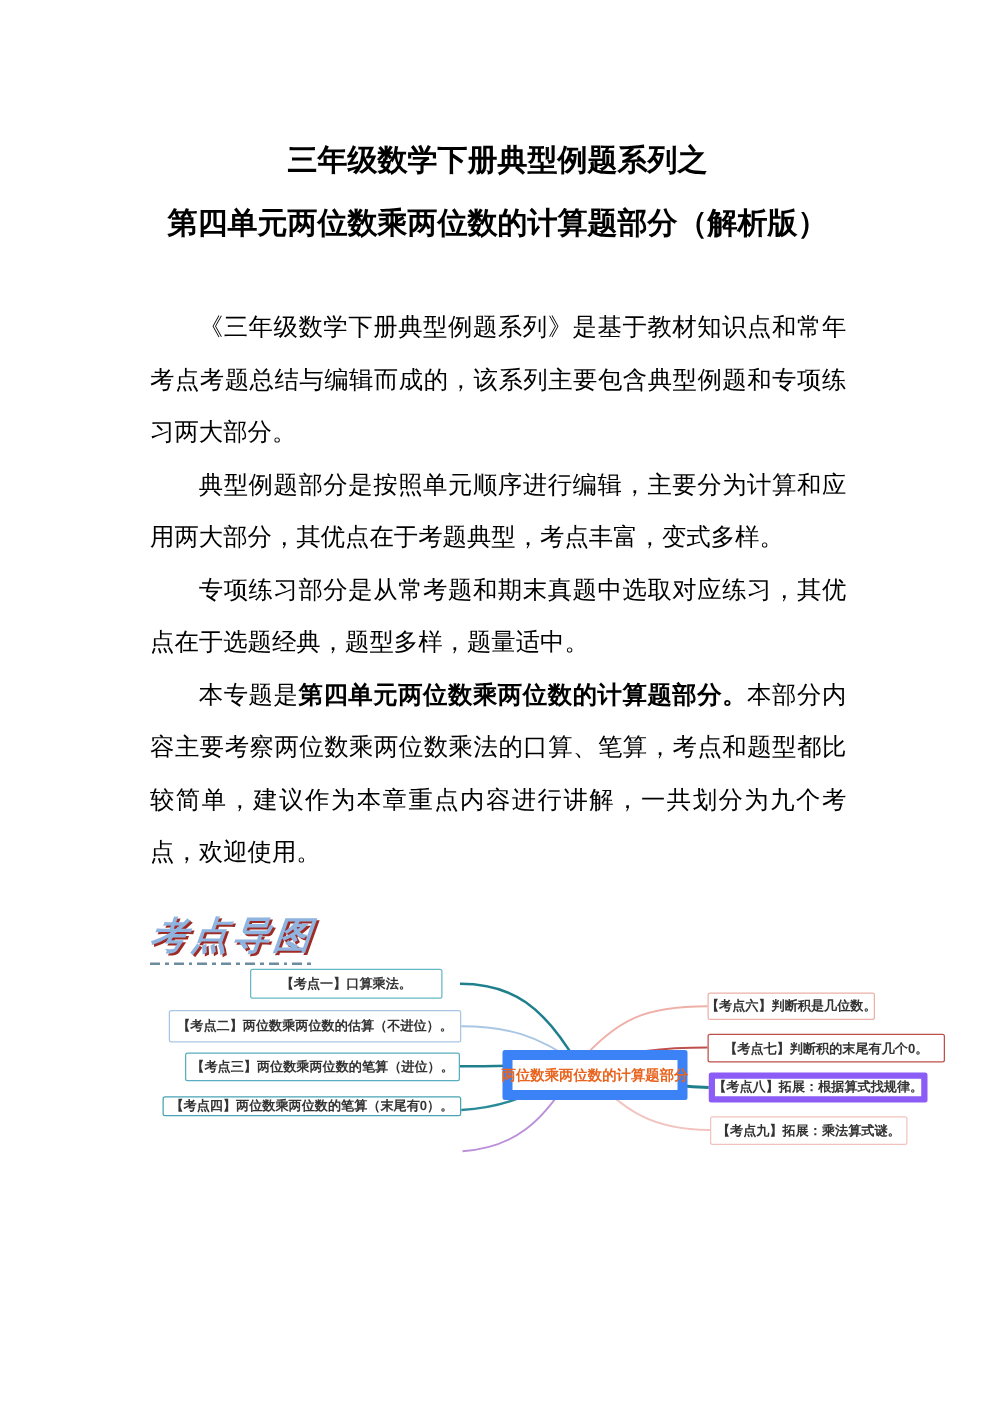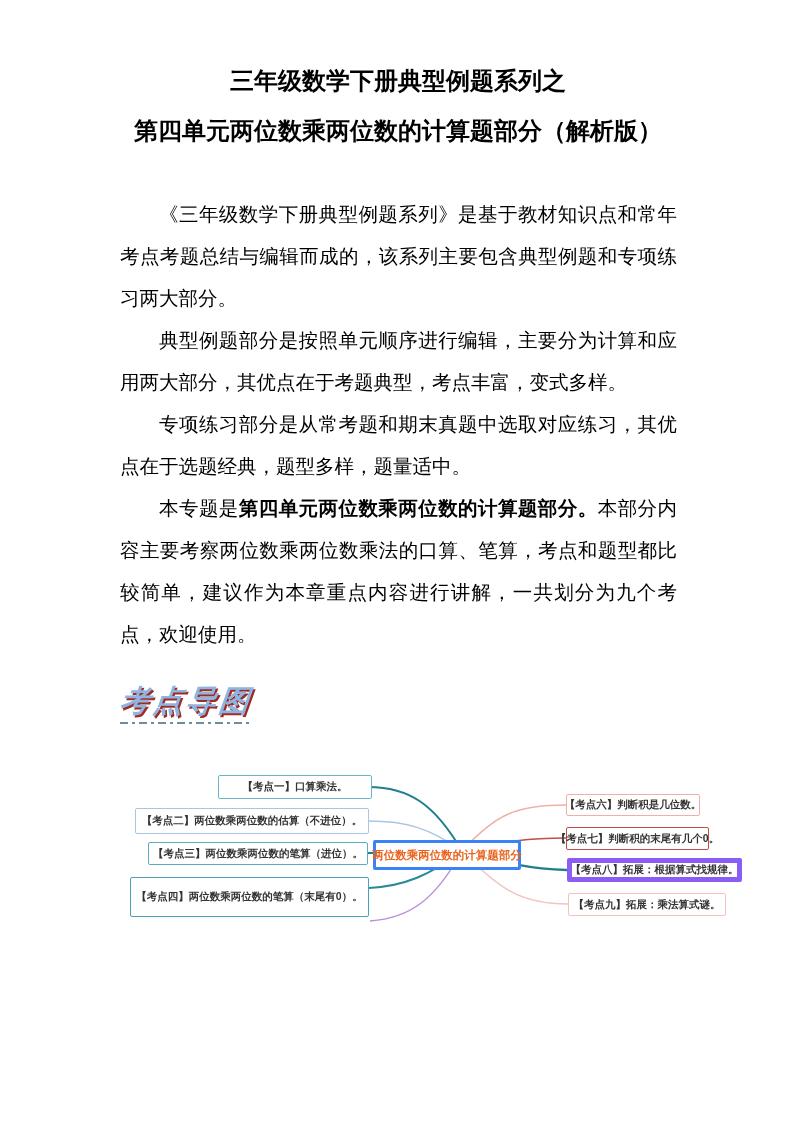--- a/index.html
+++ b/index.html
@@ -6,21 +6,21 @@
   body{
     width:793px;height:1122px;
     background:#ffffff;
     font-family:"Liberation Serif","DejaVu Serif",serif;
     color:#000;
     overflow:hidden;
     position:relative;
   }
   .page{
     position:absolute;inset:0;
-    padding:56px 117px 0 120px;
+    padding:104px 117px 0 120px;
     box-sizing:border-box;
   }
   
   .doc-title{
     text-align:center;
     font-family:"Liberation Sans","DejaVu Sans",sans-serif;
     font-weight:bold;
     font-size:24px;
     line-height:50px;
     margin:0;
@@ -74,32 +74,32 @@
     background:#ffffff;
     border:1px solid #999;
     border-radius:2px;
     display:flex;align-items:center;justify-content:center;
     font-family:"Liberation Sans","DejaVu Sans",sans-serif;
     font-size:10.5px;
     font-weight:bold;
     color:#333;
     white-space:nowrap;
   }
-  .n1{left:218px;top:15px;width:154px;height:24px;border-color:#66b8c6;}
+  .n1{left:200px;top:15px;width:154px;height:24px;border-color:#66b8c6;}
   .n2{left:135px;top:48px;width:234px;height:26px;border-color:#a8c6e4;}
   .n3{left:148px;top:82px;width:220px;height:23px;border-color:#58aebf;text-align:right;}
-  .n4{left:130px;top:117px;width:239px;height:40px;border-color:#4aa3b4;text-align:right;}
+  .n4{left:130px;top:117px;width:239px;height:16px;border-color:#4aa3b4;text-align:right;}
   .n5{left:188px;top:150px;width:182px;height:23px;border-color:#c6a6e0;}
   .n6{left:566px;top:34px;width:134px;height:22px;border-color:#eeb0a8;}
-  .n7{left:566px;top:67px;width:143px;height:23px;border-color:#bf4f4b;}
+  .n7{left:566px;top:67px;width:190px;height:23px;border-color:#bf4f4b;}
   .n8{left:567px;top:98px;width:175px;height:24px;border:5px solid #8b5cf6;}
   .n9{left:568px;top:133px;width:158px;height:23px;border-color:#f3c3c0;text-align:right;}
   .ncenter{
-    left:373px;top:80px;width:148px;height:30px;
-    border:3px solid #3b82f6;
+    left:402px;top:80px;width:148px;height:40px;
+    border:8px solid #3b82f6;
     color:#e8641f;
     font-size:11.5px;
   }
 </style>
 </head>
 <body>
 
 <div class="page">
 
   <h1 class="doc-title">三年级数学下册典型例题系列之</h1>

